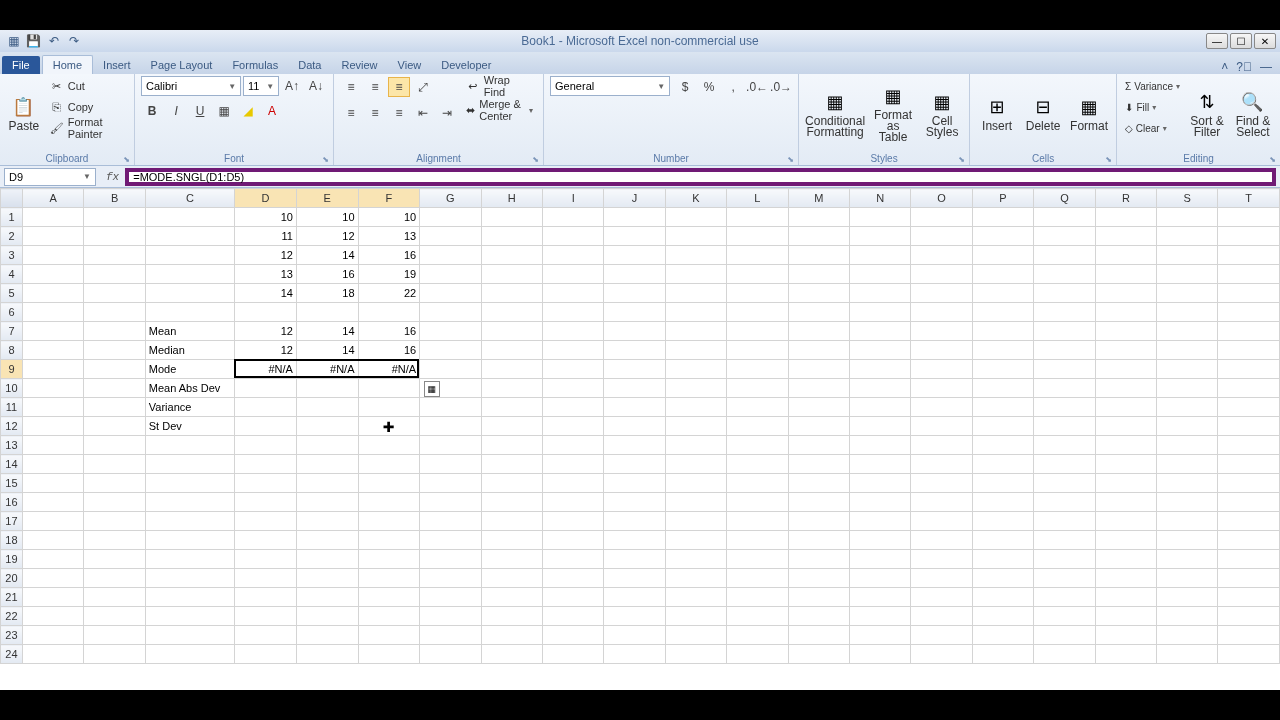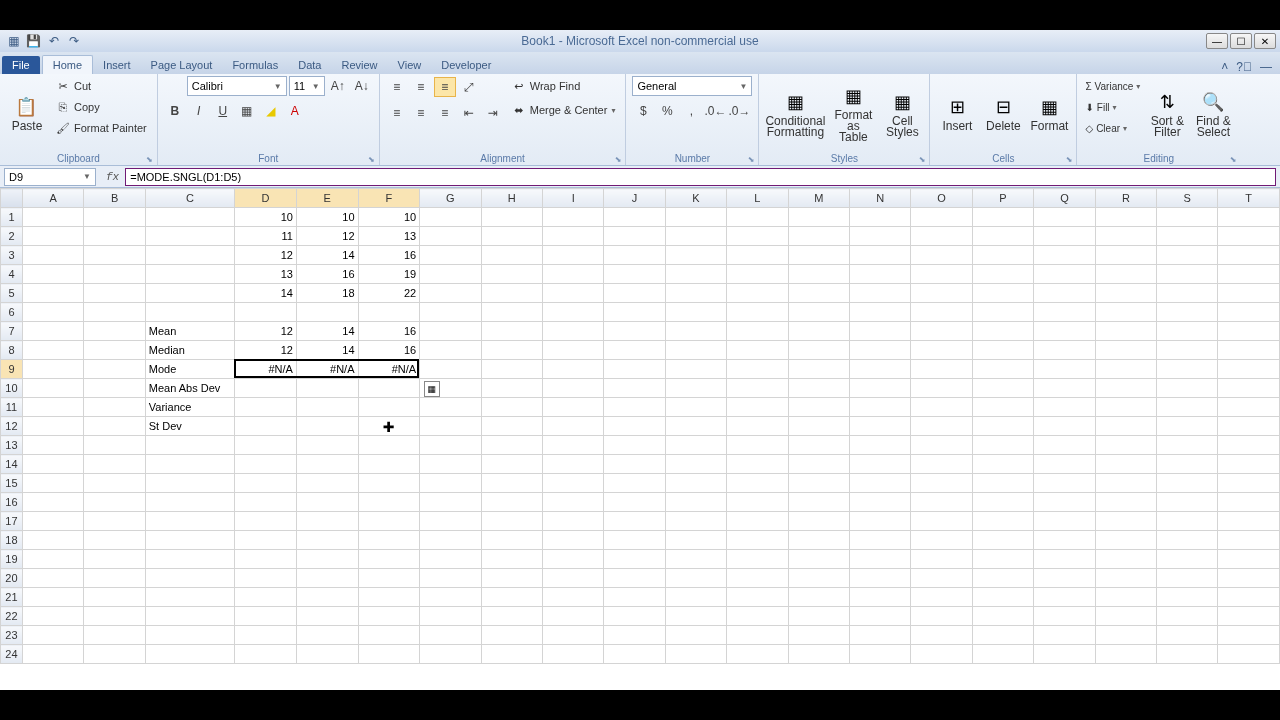--- a/index.html
+++ b/index.html
@@ -33,34 +33,34 @@
 .big-btn .lbl { font-size: 12px; text-align: center; line-height: 11px; color: #333; }
 
 .small-row { display: flex; align-items: center; gap: 2px; height: 22px; }
 .small-btn { width: 22px; height: 20px; display: inline-flex; align-items: center; justify-content: center; font-size: 12px; cursor: pointer; color: #444; border: 1px solid transparent; }
 .small-btn.active { background: #fce6a8; border: 1px solid #e8b44a; }
 .clip-stack { display: flex; flex-direction: column; gap: 1px; }
 .clip-row { display: flex; align-items: center; gap: 4px; font-size: 11px; color: #333; height: 20px; padding: 0 4px; }
 .clip-row .ci { width: 14px; height: 14px; display: inline-flex; align-items: center; justify-content: center; }
 
 .font-top { display: flex; gap: 2px; align-items: center; }
-.font-name { width: 100px; height: 20px; border: 1px solid #9bb0cc; background: #fff; font-size: 11px; padding: 0 4px; display: flex; align-items: center; justify-content: space-between; margin-left: 23px; }
+.font-name { width: 100px; height: 20px; border: 1px solid #9bb0cc; background: #fff; font-size: 11px; padding: 0 4px; display: flex; align-items: center; justify-content: space-between; }
 .font-size { width: 36px; height: 20px; border: 1px solid #9bb0cc; background: #fff; font-size: 11px; padding: 0 4px; display: flex; align-items: center; justify-content: space-between; }
 .drop-arrow { font-size: 8px; color: #666; }
 
 .num-format { width: 120px; height: 20px; border: 1px solid #9bb0cc; background: #fff; font-size: 11px; padding: 0 4px; display: flex; align-items: center; justify-content: space-between; }
 
 .edit-stack { display: flex; flex-direction: column; gap: 1px; }
 .edit-row { display: flex; align-items: center; gap: 3px; font-size: 10px; color: #333; height: 20px; padding: 0 2px; white-space: nowrap; }
 
 
 .formula-bar { height: 22px; border-bottom: 1px solid #a9bdd8; display: flex; align-items: center; background: #e8eef7; font-size: 11px; }
 .name-box { width: 92px; height: 18px; margin: 0 4px; border: 1px solid #9bb0cc; background: #fff; display: flex; align-items: center; padding: 0 4px; justify-content: space-between; }
 .fx-label { padding: 0 6px; font-style: italic; color: #555; font-family: Liberation Mono, monospace; }
-.formula-input { flex: 1; height: 18px; border: 1px solid #701a75; background: #fff; margin-right: 4px; padding: 0 4px; display: flex; align-items: center; }
+.formula-input { flex: 1; height: 18px; border: 4px solid #701a75; background: #fff; margin-right: 4px; padding: 0 4px; display: flex; align-items: center; }
 
 
 .grid-wrap { flex: 1; overflow: hidden; position: relative; background: #fff; }
 .grid { border-collapse: collapse; table-layout: fixed; font-size: 11px; }
 .grid th, .grid td { border: 1px solid #d4d4d4; height: 19px; padding: 0 3px; }
 .grid th { background: linear-gradient(#f7f9fc, #e3e9f2); font-weight: normal; color: #333; text-align: center; font-size: 11px; }
 .grid th.corner { width: 22px; background: linear-gradient(#eef2f8, #d8e0ec); }
 .grid th.row-hdr { width: 22px; text-align: center; }
 .grid th.sel-col { background: #f9e4b4; }
 .grid th.sel-row { background: #f9e4b4; }
@@ -192,21 +192,21 @@
               <span class="ci">⬌</span>
               <span>Merge &amp; Center</span>
               <span class="drop-arrow">▾</span>
             </div>
         </div>
       </div>
       <div class="group-label">Alignment</div>
     </div>
 
     <div class="group">
-      <div class="group-body" style="flex-direction:column; gap:4px;">
+      <div class="group-body" style="flex-direction:row; gap:4px;">
         <div class="num-format">
             <span>General</span>
             <span class="drop-arrow">▼</span>
           </div>
         <div class="small-row">
           <span class="small-btn">$</span>
           <span class="small-btn">%</span>
           <span class="small-btn">,</span>
           <span class="small-btn">.0←</span>
           <span class="small-btn">.0→</span>

